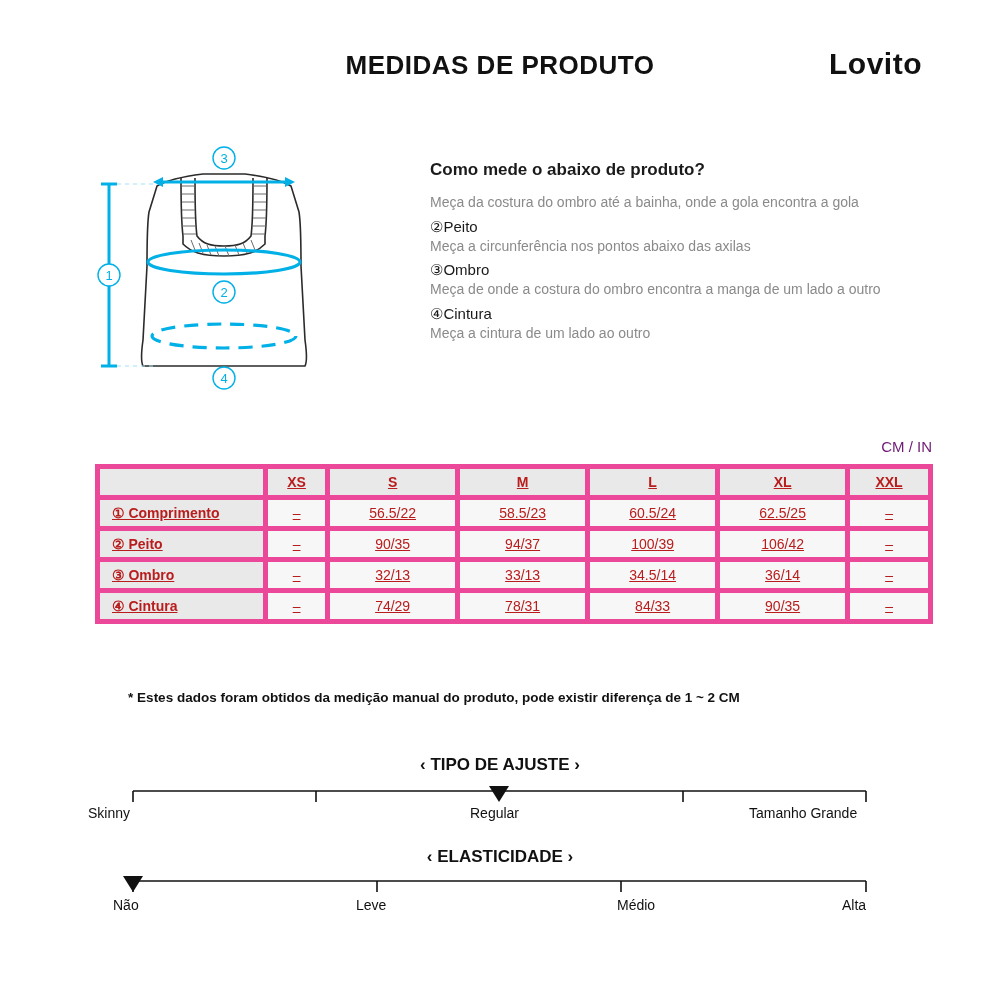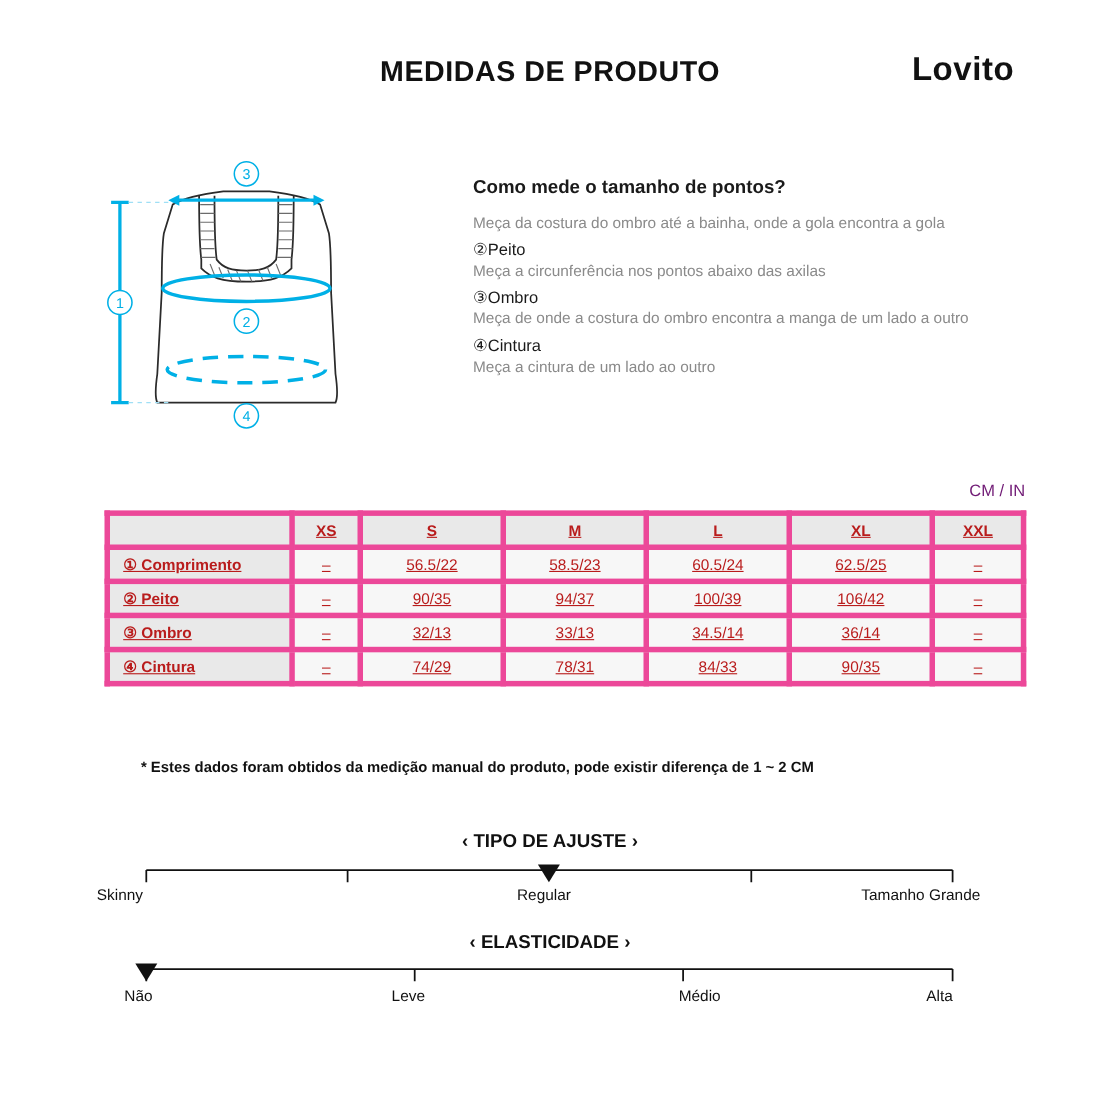--- a/index.html
+++ b/index.html
@@ -220,21 +220,21 @@
       <circle cx="129" cy="152" r="11" fill="#ffffff" stroke="#00b0e6" stroke-width="1.4"></circle>
       <text x="129" y="157" font-size="13" fill="#00b0e6" text-anchor="middle" font-family="Liberation Sans, sans-serif">2</text>
 
       <ellipse cx="129" cy="196" rx="72" ry="12" fill="none" stroke="#00b0e6" stroke-width="3.2" stroke-dasharray="14 9"></ellipse>
       <circle cx="129" cy="238" r="11" fill="#ffffff" stroke="#00b0e6" stroke-width="1.4"></circle>
       <text x="129" y="243" font-size="13" fill="#00b0e6" text-anchor="middle" font-family="Liberation Sans, sans-serif">4</text>
     </svg>
   </div>
 
   <div id="howto">
-    <h2>Como mede o tamanho de pontos?</h2>
+    <h2>Como mede o abaixo de produto?</h2>
 
     <div class="howto-item-desc">Meça da costura do ombro até a bainha, onde a gola encontra a gola</div>
 
     <div class="howto-item-title">②Peito</div>
     <div class="howto-item-desc">Meça a circunferência nos pontos abaixo das axilas</div>
 
     <div class="howto-item-title">③Ombro</div>
     <div class="howto-item-desc">Meça de onde a costura do ombro encontra a manga de um lado a outro</div>
 
     <div class="howto-item-title">④Cintura</div>
@@ -303,21 +303,21 @@
       <line x1="133" y1="13" x2="866" y2="13"></line>
       <line x1="133" y1="13" x2="133" y2="24"></line>
       <line x1="316" y1="13" x2="316" y2="24"></line>
       <line x1="683" y1="13" x2="683" y2="24"></line>
       <line x1="866" y1="13" x2="866" y2="24"></line>
     </g>
     <polygon points="499,24 489,8 509,8" fill="#111"></polygon>
   </svg>
   <div class="scale-label fit-label" style="left:88px;">Skinny</div>
   <div class="scale-label fit-label" style="left:470px;">Regular</div>
-  <div class="scale-label fit-label" style="left:783px;">Tamanho Grande</div>
+  <div class="scale-label fit-label" style="left:749px;">Tamanho Grande</div>
 
   <div class="scale-title" id="elastic-title">‹ ELASTICIDADE ›</div>
   <svg class="scale-svg" id="elastic-svg" width="1000" height="26" viewBox="0 0 1000 26" xmlns="http://www.w3.org/2000/svg">
     <g stroke="#111" stroke-width="1.6" fill="none">
       <line x1="133" y1="13" x2="866" y2="13"></line>
       <line x1="133" y1="13" x2="133" y2="24"></line>
       <line x1="377" y1="13" x2="377" y2="24"></line>
       <line x1="621" y1="13" x2="621" y2="24"></line>
       <line x1="866" y1="13" x2="866" y2="24"></line>
     </g>

